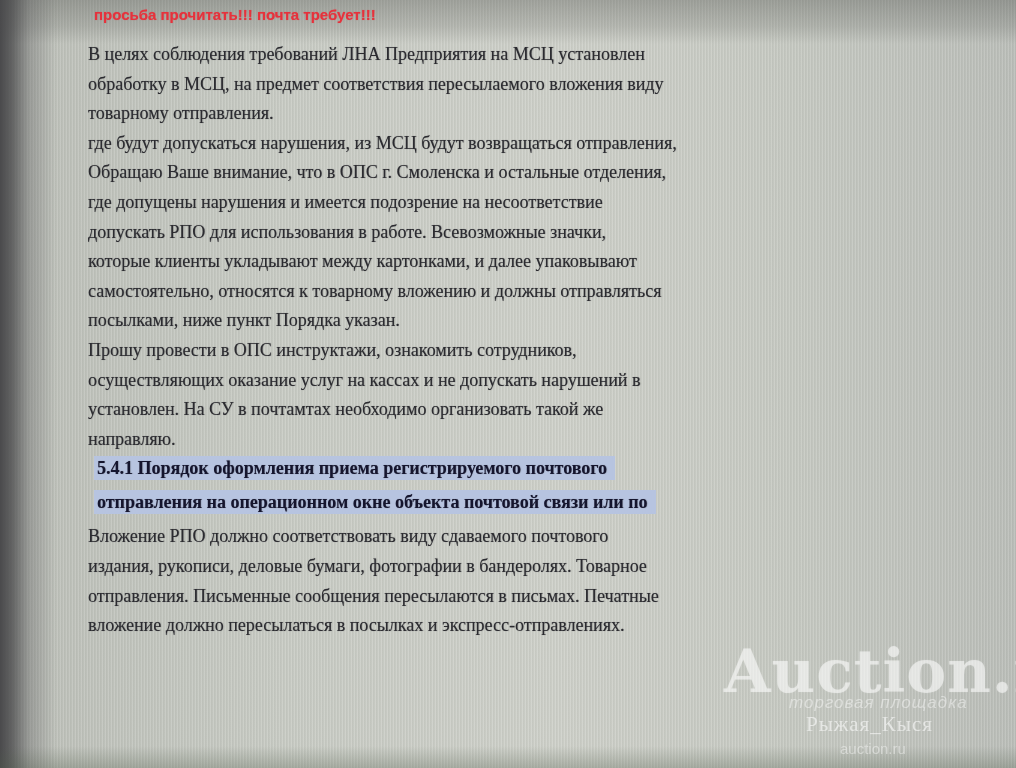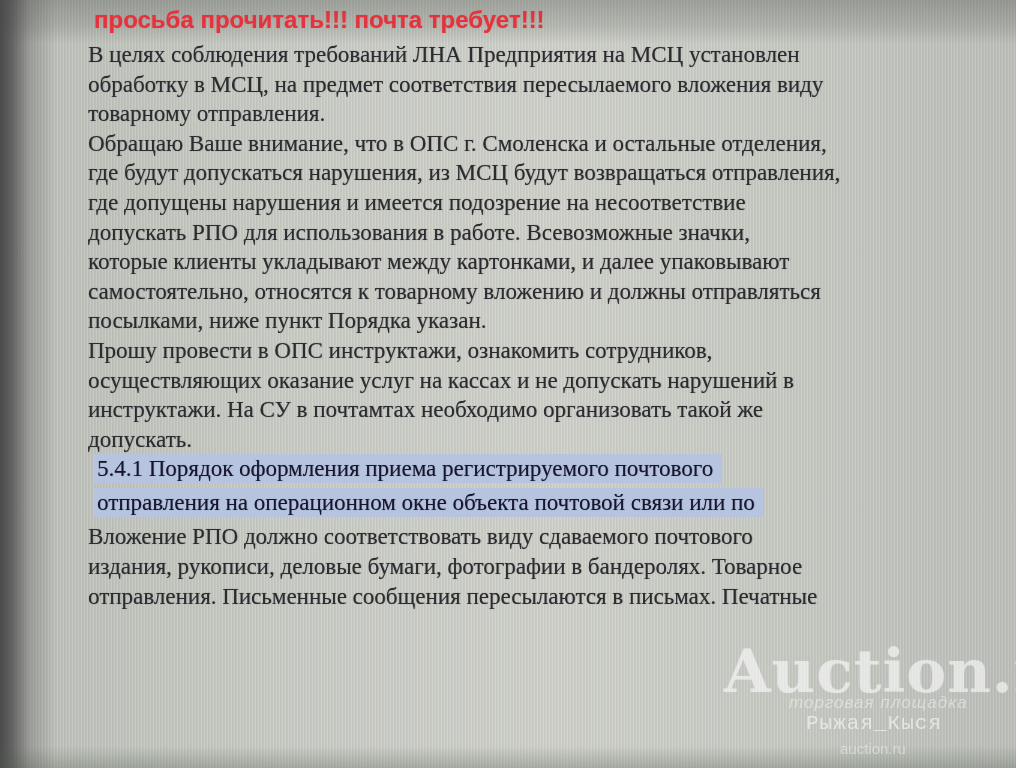--- a/index.html
+++ b/index.html
@@ -29,37 +29,37 @@
     background: linear-gradient(90deg, #4a4a4c 0%, rgba(74,74,76,0.78) 22%, rgba(96,96,98,0.38) 52%, rgba(120,122,118,0) 100%);
   }
   .vignette-bottom {
     position: absolute; left: 0; right: 0; bottom: 0; height: 22px;
     background: linear-gradient(0deg, rgba(80,92,74,0.30) 0%, rgba(80,92,74,0) 100%);
   }
   .notice {
     position: absolute; left: 94px; top: 6px;
     font-family: "Liberation Sans", sans-serif;
     font-weight: bold;
-    font-size: 24px;
+    font-size: 15px;
     color: #e6323c;
     white-space: nowrap;
     text-shadow: 0 0 1px rgba(230,50,60,0.55);
     z-index: 3;
   }
   .doc-text {
     position: absolute; left: 88px; top: 40px; width: 872px;
-    font-size: 23px;
+    font-size: 18px;
     line-height: 29.6px;
     color: #2b2b30;
     white-space: nowrap;
     text-shadow: 0.4px 0.4px 0.9px rgba(43,43,48,0.48);
     z-index: 2;
   }
   .doc-line { height: 29.6px; }
-  .hl-line { height: 34px; font-weight: normal; }
+  .hl-line { height: 34px; font-weight: bold; }
   .hl-line span {
     background-color: #b7c4e0;
     color: #15152e;
     padding: 2px 8px 2px 3px;
     margin-left: 6px;
   }
   .watermark { position: absolute; z-index: 4; white-space: nowrap; }
   .wm-brand {
     left: 724px; top: 636px;
     font-family: "DejaVu Serif", serif;
@@ -72,21 +72,21 @@
   .wm-tagline {
     left: 789px; top: 693px;
     font-family: "Liberation Sans", sans-serif;
     font-size: 17px;
     letter-spacing: 1px;
     color: rgba(255,255,255,0.44);
     font-style: italic;
   }
   .wm-user {
     left: 806px; top: 712px;
-    font-family: Liberation Mono, monospace;
+    font-family: Liberation Serif, serif;
     font-size: 21px;
     letter-spacing: 1px;
     color: rgba(255,255,255,0.58);
   }
   .wm-site {
     left: 840px; top: 740px;
     font-family: "Liberation Sans", sans-serif;
     font-size: 15px;
     color: rgba(255,255,255,0.42);
   }
@@ -101,43 +101,44 @@
 
 <div class="notice">просьба прочитать!!! почта требует!!!</div>
 
 <div class="doc-text">
   <div>
     <div class="doc-line">В целях соблюдения требований ЛНА Предприятия на МСЦ установлен</div>
     <div class="doc-line">обработку в МСЦ, на предмет соответствия пересылаемого вложения виду</div>
     <div class="doc-line">товарному отправления.</div>
   </div>
   <div>
+    <div class="doc-line">где будут допускаться нарушения, из МСЦ будут возвращаться отправления,</div>
     <div class="doc-line">Обращаю Ваше внимание, что в ОПС г. Смоленска и остальные отделения,</div>
-    <div class="doc-line">где будут допускаться нарушения, из МСЦ будут возвращаться отправления,</div>
     <div class="doc-line">где допущены нарушения и имеется подозрение на несоответствие</div>
   </div>
   <div>
     <div class="doc-line">допускать РПО для использования в работе. Всевозможные значки,</div>
     <div class="doc-line">которые клиенты укладывают между картонками, и далее упаковывают</div>
     <div class="doc-line">самостоятельно, относятся к товарному вложению и должны отправляться</div>
     <div class="doc-line">посылками, ниже пункт Порядка указан.</div>
   </div>
   <div>
     <div class="doc-line">Прошу провести в ОПС инструктажи, ознакомить сотрудников,</div>
     <div class="doc-line">осуществляющих оказание услуг на кассах и не допускать нарушений в</div>
-    <div class="doc-line">инструктажи. На СУ в почтамтах необходимо организовать такой же</div>
-    <div class="doc-line">допускать.</div>
+    <div class="doc-line">установлен. На СУ в почтамтах необходимо организовать такой же</div>
+    <div class="doc-line">направляю.</div>
   </div>
   <div>
     <div class="hl-line"><span>5.4.1 Порядок оформления приема регистрируемого почтового</span></div>
     <div class="hl-line"><span>отправления на операционном окне объекта почтовой связи или по</span></div>
   </div>
   <div>
     <div class="doc-line">Вложение РПО должно соответствовать виду сдаваемого почтового</div>
     <div class="doc-line">издания, рукописи, деловые бумаги, фотографии в бандеролях. Товарное</div>
     <div class="doc-line">отправления. Письменные сообщения пересылаются в письмах. Печатные</div>
+    <div class="doc-line">вложение должно пересылаться в посылках и экспресс-отправлениях.</div>
   </div>
 </div>
 
 <div class="watermark wm-brand">Auction.ru</div>
 <div class="watermark wm-tagline">торговая площадка</div>
 <div class="watermark wm-user">Рыжая_Кыся</div>
 <div class="watermark wm-site">auction.ru</div>
 
 </body></html>

